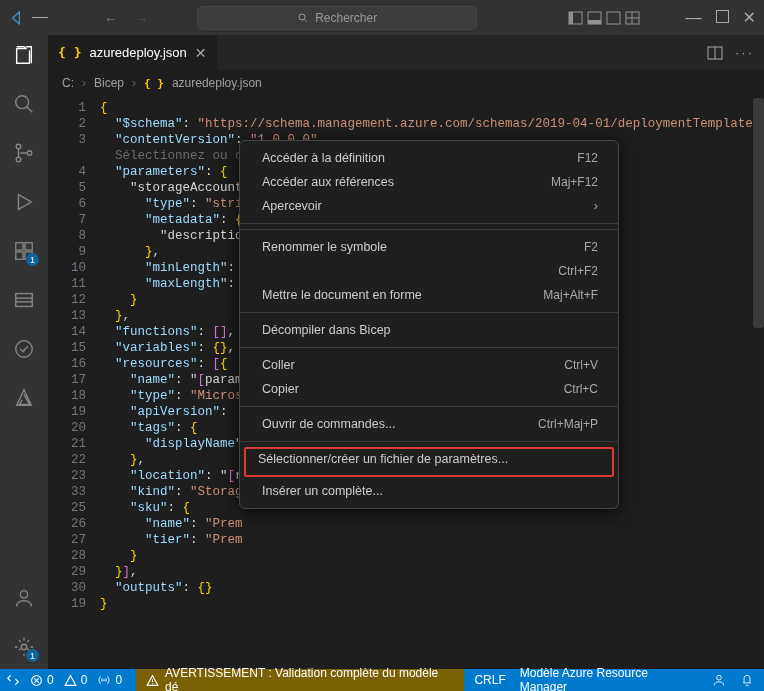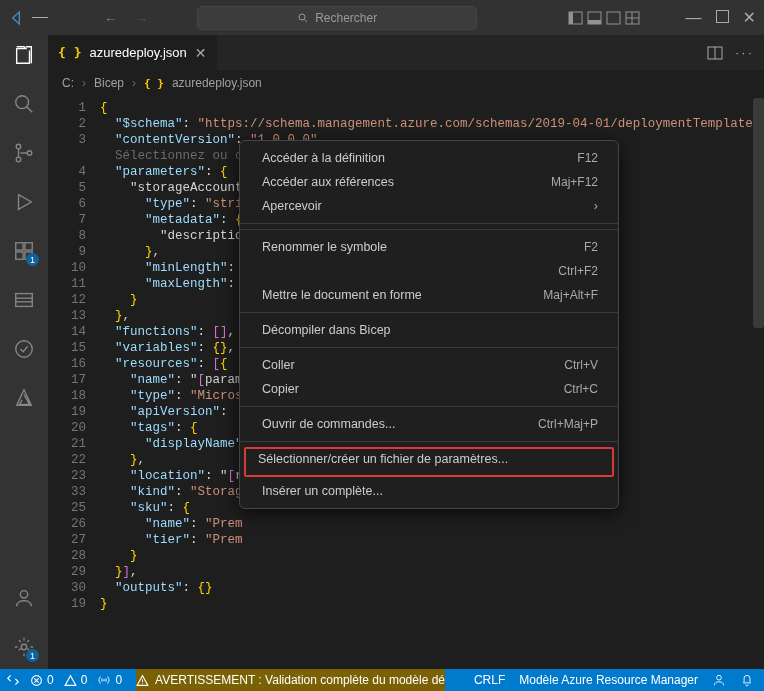--- a/index.html
+++ b/index.html
@@ -117,21 +117,21 @@
     height:22px;
     background:#007acc;
     display:flex;
     align-items:center;
     color:#fff;
     font-size:12px;
     padding:0 6px;
     gap:10px;
   }
   .sb-left { display:flex; align-items:center; gap:10px;}
-  .sb-warn { background:#7a6106; height:22px; display:flex; align-items:center; padding:0 0; gap:6px; margin-left:4px;}
+  .sb-warn { background:#7a6106; height:22px; display:flex; align-items:center; padding:0 10px; gap:6px; margin-left:4px;}
   .sb-right { margin-left:auto; display:flex; align-items:center; gap:14px; padding-right:4px;}
   .sb-item { display:flex; align-items:center; gap:4px;}
 
   .json-brace-icon { color:#ffcc00; font-family:Consolas, monospace; font-weight:bold;}
   .minimap { position:absolute; top:0; right:0; width:14px; height:100%; }
   .minimap::before { content:""; position:absolute; right:0; top:2px; width:11px; height:230px; background:#3a3a3a; border-radius:3px;}
 </style>
 </head>
 <body>
 

